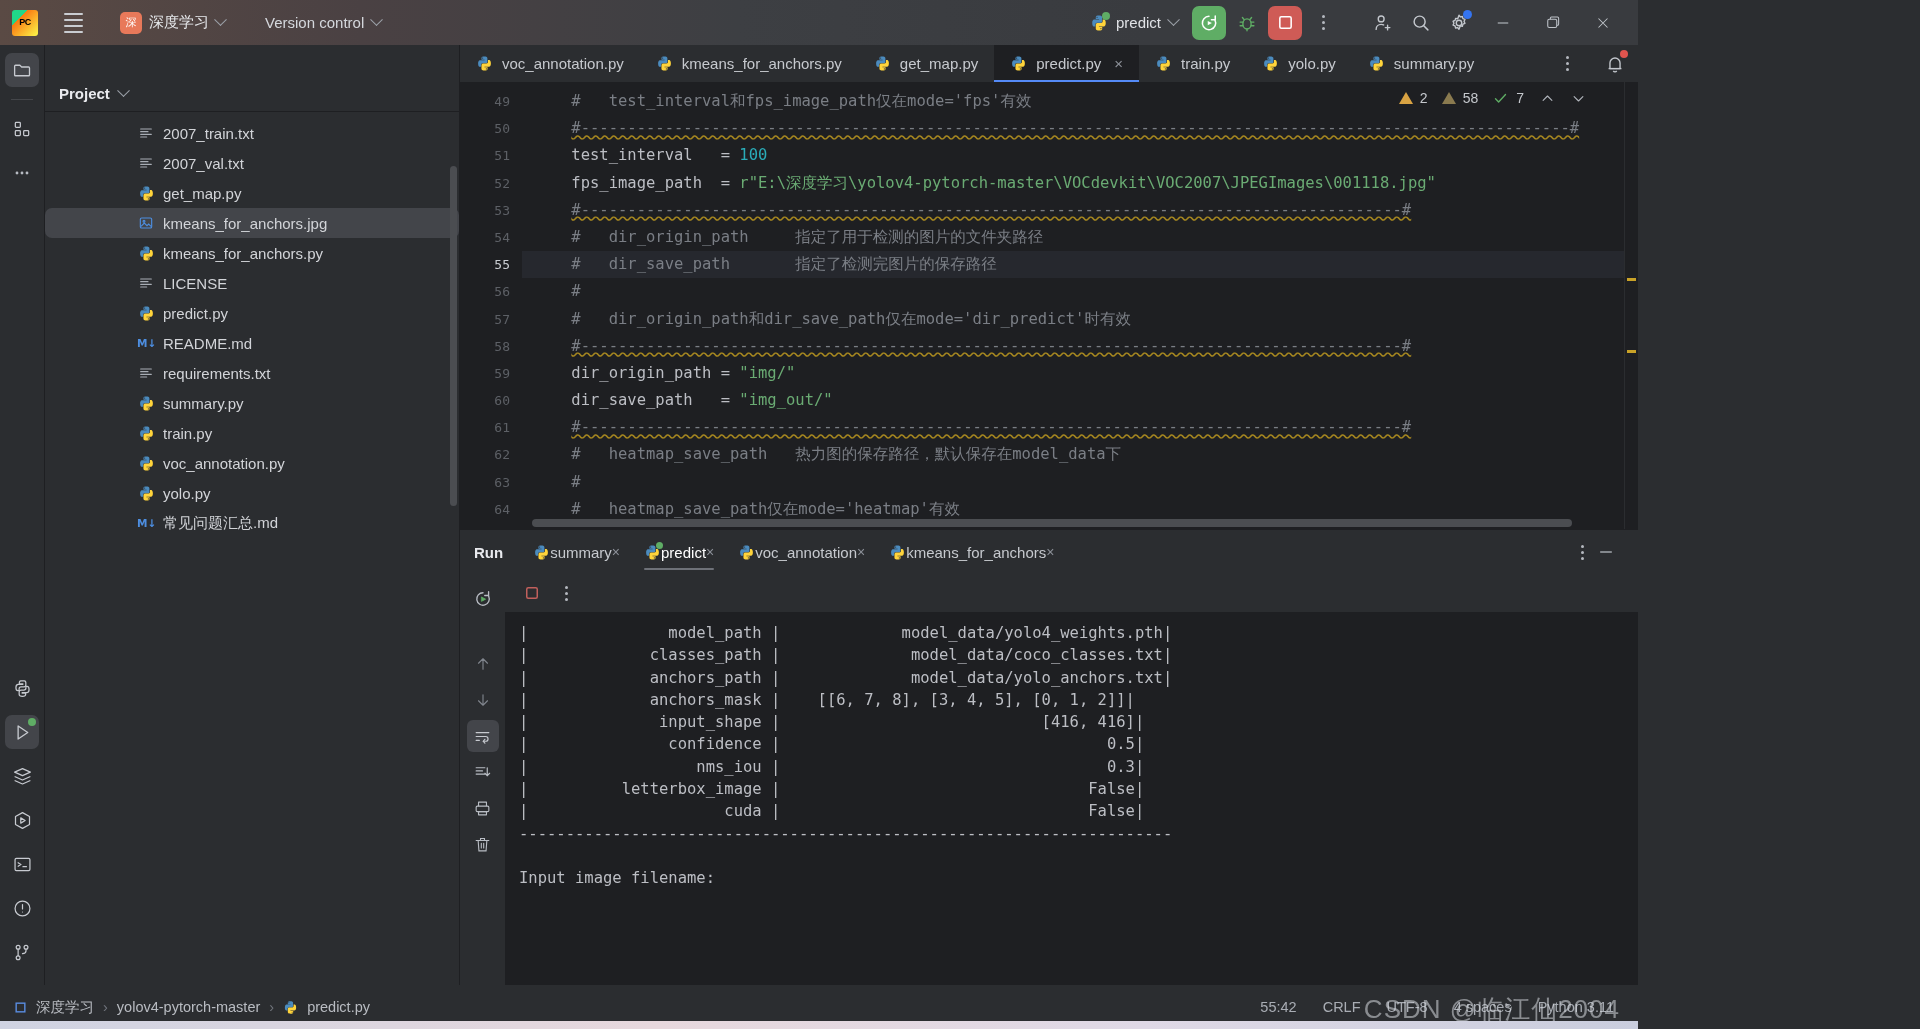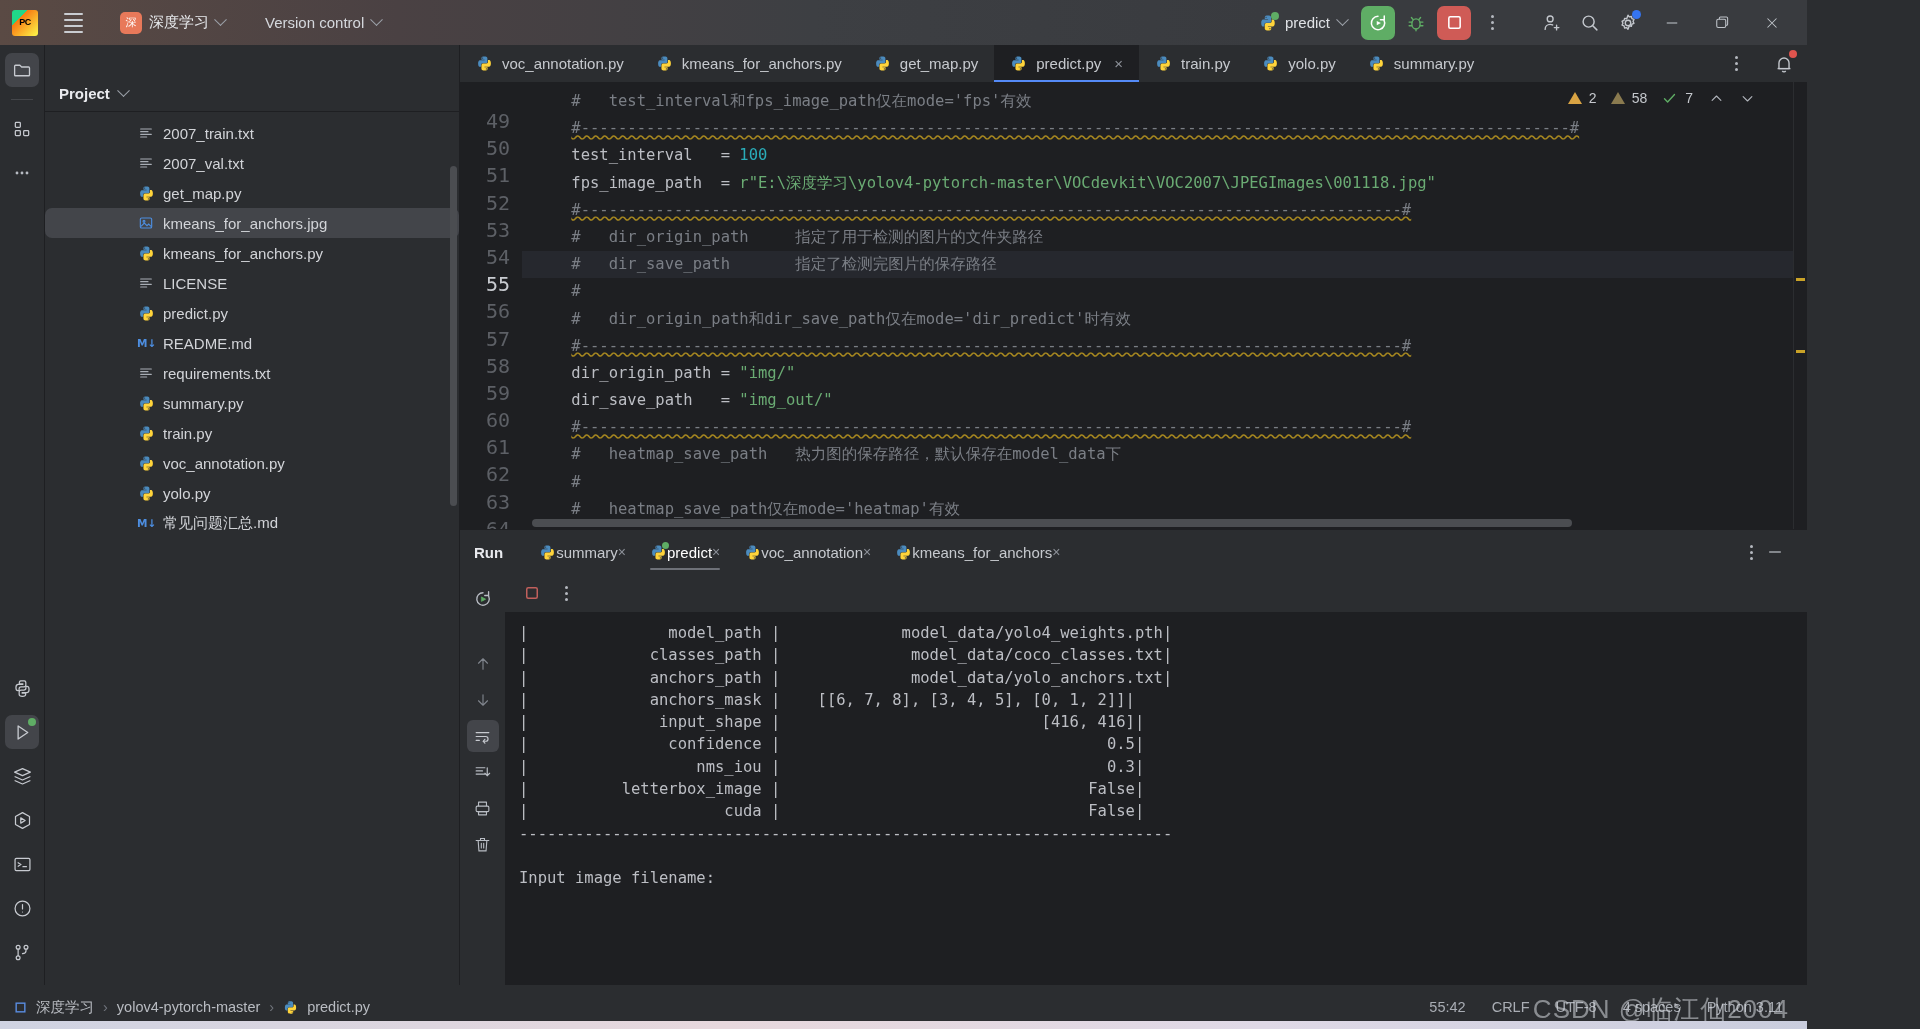--- a/index.html
+++ b/index.html
@@ -2,21 +2,21 @@
 <html><head>
 <meta charset="utf-8">
 <style>
   * { box-sizing: border-box; margin:0; padding:0; }
   html,body {
     width:1920px; height:1029px; overflow:hidden;
     background:#2b2d30;
     font-family:"Liberation Sans", sans-serif;
     color:#dfe1e5;
   }
-  .app { width:1807px; height:1029px; display:flex; flex-direction:column; position:relative; }
+  .app { width:1638px; height:1029px; display:flex; flex-direction:column; position:relative; }
 
   
   .titlebar{
     height:45px; flex:0 0 45px;
     background:linear-gradient(90deg,#5a4a44 0%,#4a4143 22%,#3d3f43 45%,#393b3f 70%,#393b3f 100%);
     display:flex; align-items:center; padding:0 8px; position:relative;
   }
   .tb-left{display:flex;align-items:center;gap:2px;}
   .pc-logo{width:26px;height:26px;margin:0 8px 0 4px;position:relative;border-radius:3px;
      background:linear-gradient(135deg,#21d789 0%,#21d789 30%,#f97a12 30%,#fcf84a 100%);
@@ -67,21 +67,21 @@
   
   .editor-col{flex:1 1 auto;display:flex;flex-direction:column;min-width:0;background:#1e1f22;}
   .tabs{height:37px;flex:0 0 37px;background:#2b2d30;display:flex;align-items:stretch;position:relative;}
   .tab{display:flex;align-items:center;gap:9px;padding:0 16px;font-size:15px;color:#c6c9ce;cursor:pointer;white-space:nowrap;position:relative;}
   .tab.active{background:#1e1f22;}
   .tab.active:after{content:"";position:absolute;left:0;right:0;bottom:0;height:2px;background:#548af7;}
   .tab .x{font-size:15px;color:#8d9199;margin-left:4px;}
   .tabs-right{margin-left:auto;display:flex;align-items:center;padding-right:6px;}
 
   .edit-area{flex:1 1 auto;display:flex;position:relative;min-height:0;background:#1e1f22;overflow:hidden;}
-  .gutter{width:62px;flex:0 0 62px;text-align:right;padding-right:12px;padding-top:6px;color:#5d6066;font-family:"DejaVu Sans Mono",monospace;font-size:20px;margin-top:20px;}
+  .gutter{width:62px;flex:0 0 62px;text-align:right;padding-right:12px;padding-top:6px;color:#5d6066;font-family:"DejaVu Sans Mono",monospace;font-size:13px;}
   .gutter div{height:27.2px;line-height:27.2px;}
   .gutter div.cur{color:#c9ccd1;}
   .code{flex:1 1 auto;padding-top:6px;font-family:"DejaVu Sans Mono",monospace;font-size:15.5px;position:relative;overflow:hidden;white-space:pre;}
   .code .ln{height:27.2px;line-height:27.2px;padding-left:12px;white-space:pre;}
   .code .ln.cur{background:#26282e;}
   .cmt{color:#7a7e85;}
   .num{color:#2aacb8;}
   .str{color:#6aab73;}
   .id{color:#bcbec4;}
   .op{color:#bcbec4;}
@@ -90,21 +90,21 @@
   .inspect{position:absolute;right:52px;top:8px;display:flex;align-items:center;gap:7px;font-size:14px;color:#c5c8cd;z-index:5;}
   .warn-tri{width:0;height:0;border-left:7px solid transparent;border-right:7px solid transparent;border-bottom:12px solid #d9a343;position:relative;}
   .warn-tri2{width:0;height:0;border-left:7px solid transparent;border-right:7px solid transparent;border-bottom:12px solid #8a7a4f;}
   .marker-rail{position:absolute;right:0;top:0;bottom:0;width:14px;background:#1e1f22;border-left:1px solid #2b2d30;}
   .marker{position:absolute;right:2px;width:9px;height:3px;background:#c9a227;}
   .hscroll{position:absolute;left:72px;bottom:2px;height:8px;width:1040px;background:#4b4d51;border-radius:4px;}
 
   
   .run-panel{height:456px;flex:0 0 456px;background:#2b2d30;display:flex;flex-direction:column;border-top:1px solid #1e1f22;}
   .run-head{height:44px;flex:0 0 44px;display:flex;align-items:center;padding:0 14px;gap:6px;}
-  .run-title{font-size:15px;font-weight:bold;color:#e9eaee;margin-right:18px;}
+  .run-title{font-size:15px;font-weight:bold;color:#e9eaee;margin-right:12px;}
   .rtab{display:flex;align-items:center;padding:0 12px;height:44px;font-size:15px;color:#c6c9ce;cursor:pointer;position:relative;}
   .rtab.active{color:#fff;}
   .rtab.active:after{content:"";position:absolute;left:12px;right:12px;bottom:4px;height:2px;background:#6e7178;border-radius:2px;}
   .rtab .x{color:#8d9199;font-size:14px;}
   .run-head-right{margin-left:auto;display:flex;align-items:center;gap:12px;}
 
   .run-body{flex:1 1 auto;display:flex;min-height:0;}
   .run-rail{width:45px;flex:0 0 45px;display:flex;flex-direction:column;align-items:center;padding-top:6px;gap:4px;}
   .run-toolbar{height:38px;display:flex;align-items:center;gap:12px;padding-left:6px;}
   .console-wrap{flex:1 1 auto;display:flex;flex-direction:column;min-width:0;}

